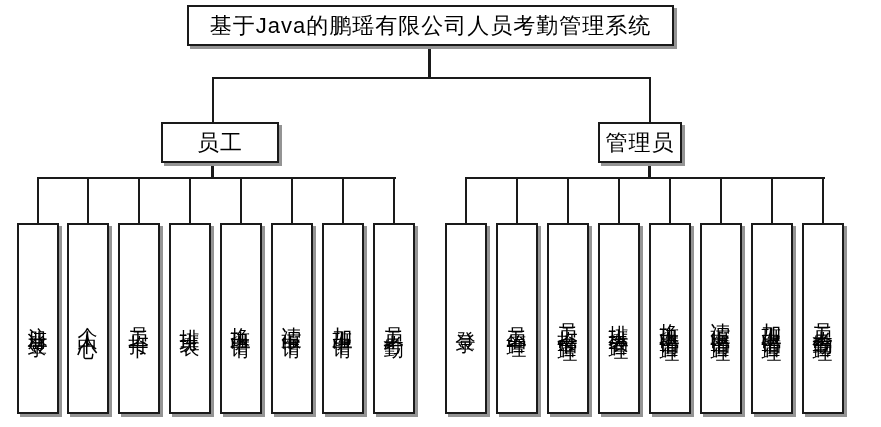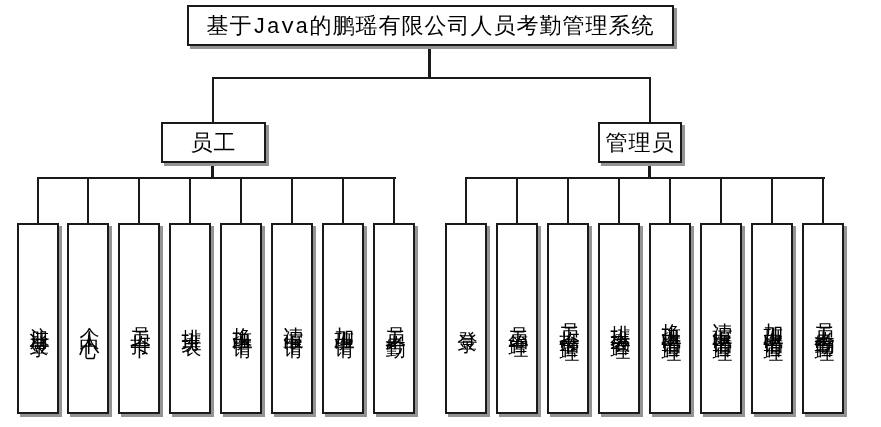--- a/index.html
+++ b/index.html
@@ -1,37 +1,37 @@
 <!DOCTYPE html>
 <html><head>
 <meta charset="utf-8">
 <style>
   html,body { margin:0; padding:0; background:#ffffff; }
   .canvas {
     position:relative;
     width:881px; height:427px;
     background:#ffffff;
-    font-family:Liberation Mono, monospace;
+    font-family:Liberation Sans, sans-serif;
     color:#000;
     overflow:hidden;
   }
   .node {
     position:absolute;
     box-sizing:border-box;
     background:#ffffff;
     border:2px solid #1a1a1a;
     box-shadow:3px 3px 0 #949494;
     display:flex;
     align-items:center;
     justify-content:center;
     text-align:center;
   }
   .hnode { font-size:22px; letter-spacing:1px; white-space:nowrap; }
   .root  { left:187px; top:5px;   width:487px; height:41px; }
-  .emp   { left:161px; top:122px; width:105px; height:41px; }
+  .emp   { left:161px; top:122px; width:118px; height:41px; }
   .adm   { left:598px; top:122px; width:84px; height:41px; }
   .leaf  { top:223px; width:42px; height:191px; }
   .leaf .vtext {
     writing-mode:vertical-lr;
     text-orientation:upright;
     font-size:20px;
     line-height:1;
     letter-spacing:4px;
   }
   .line { position:absolute; background:#1a1a1a; }

